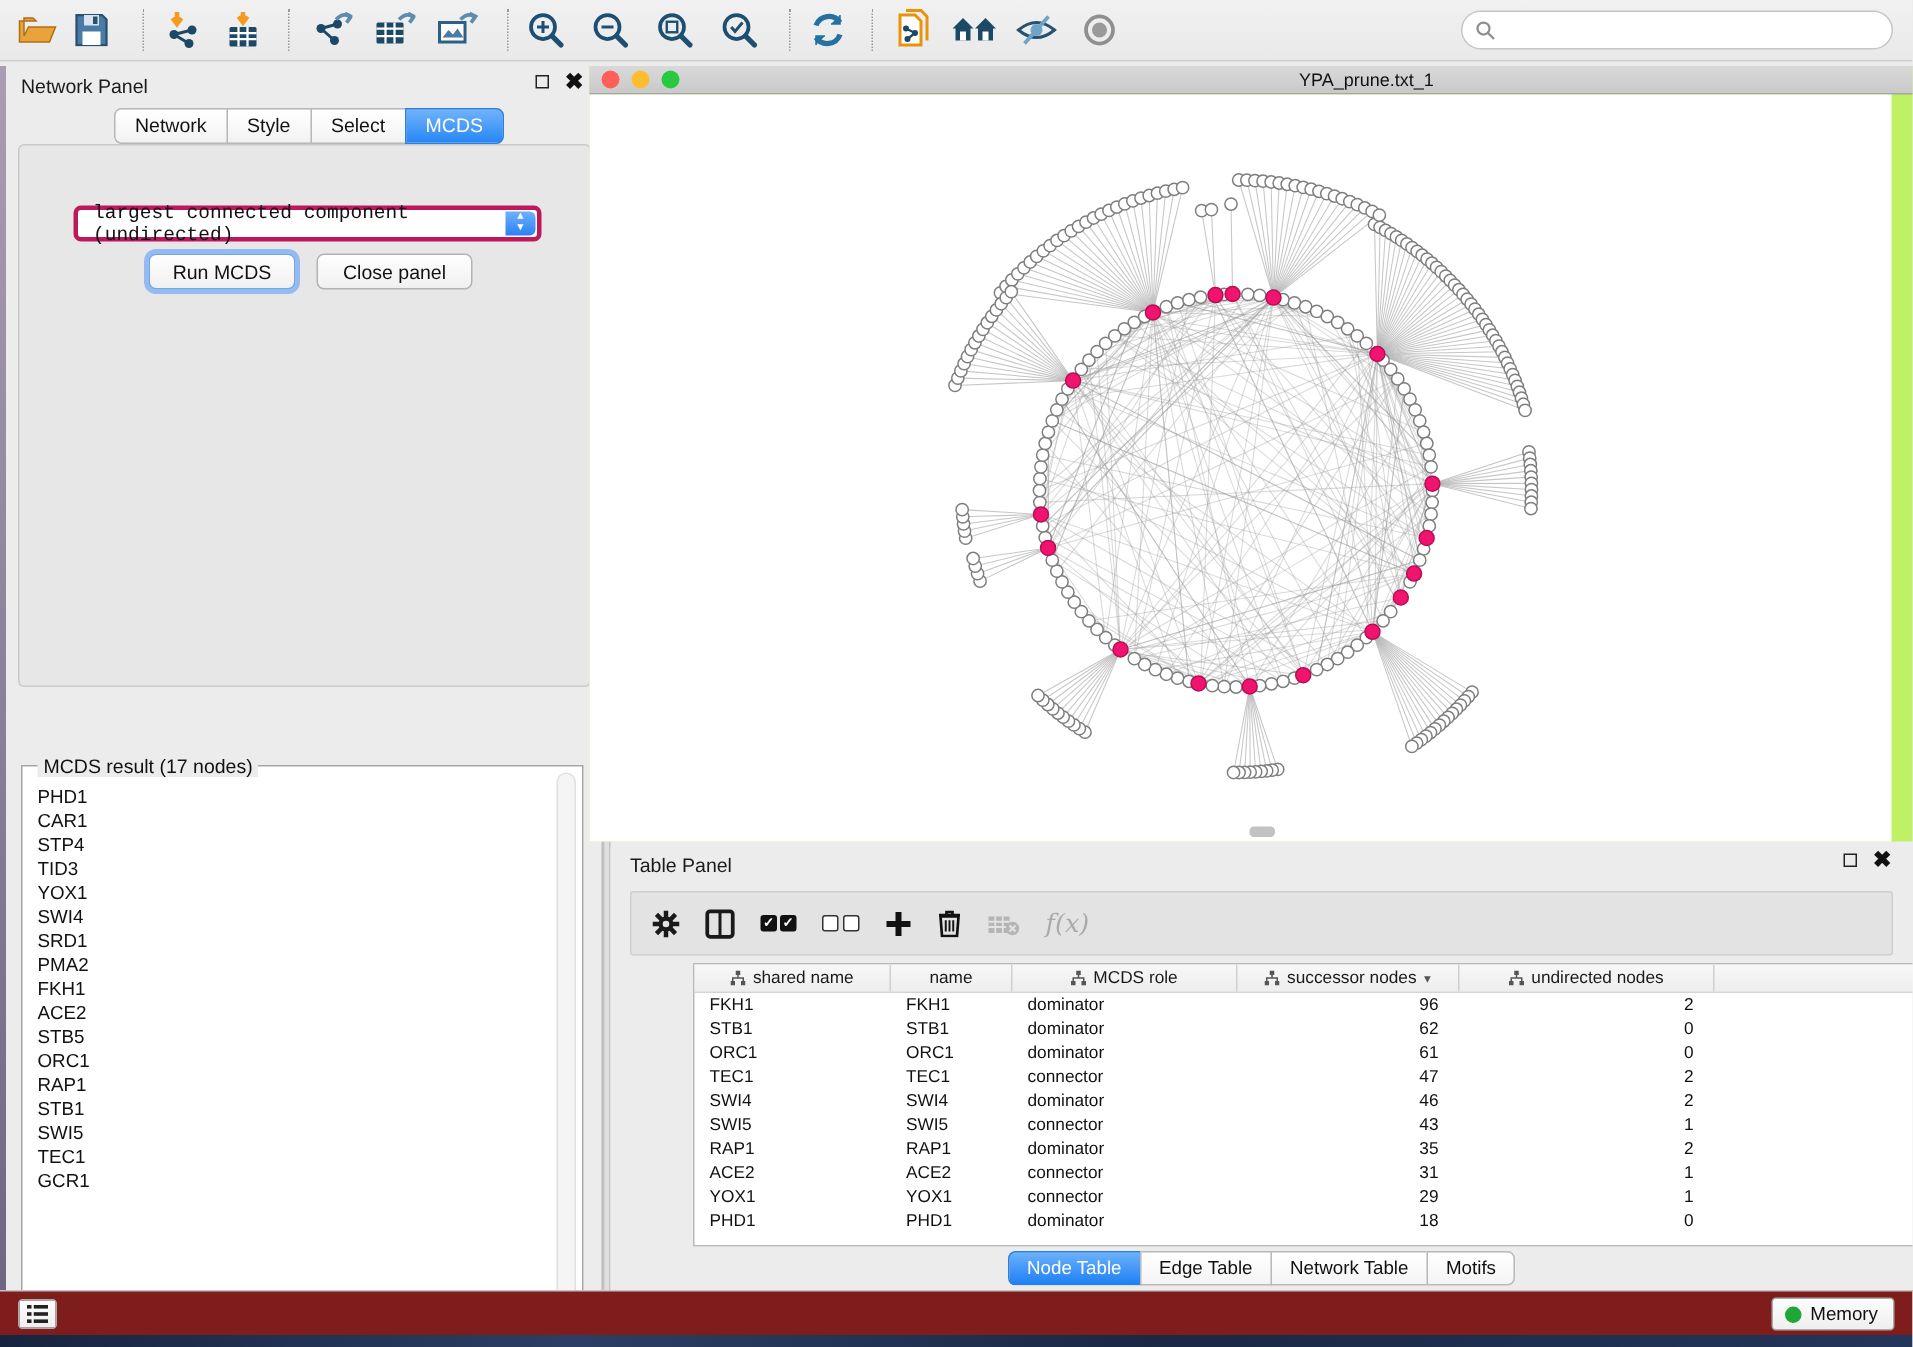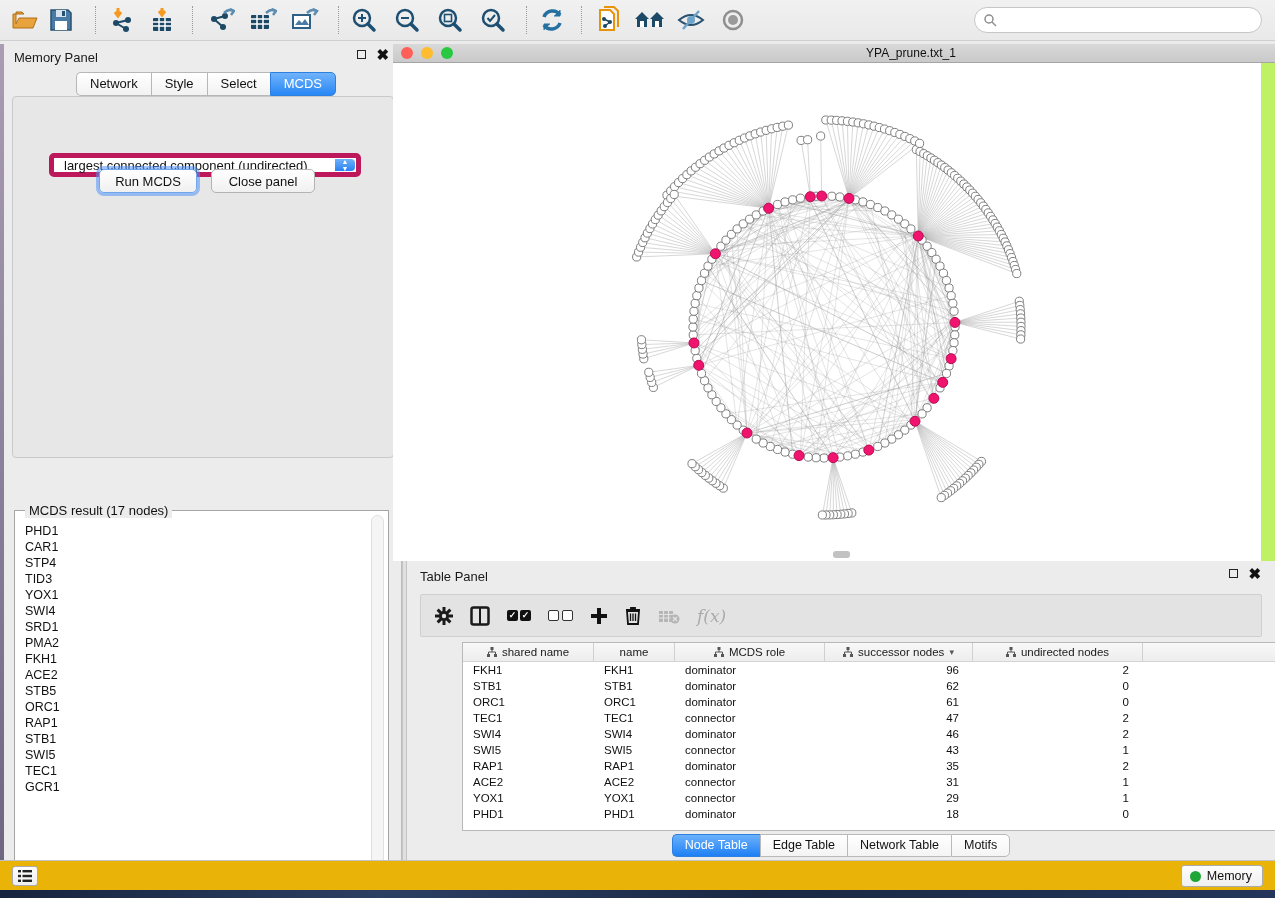--- a/index.html
+++ b/index.html
@@ -19,21 +19,21 @@
   .win-ctrl { display:flex; gap:10px; align-items:center; }
   .mini-square { width:9px; height:9px; border:1.5px solid #222; }
   .mini-x { font-size:15px; font-weight:700; color:#111; line-height:9px; }
   .tabs-row { position:absolute; display:flex;justify-content:center; }
   .tab { font-size:13px; padding:3px 13px 4px; background:linear-gradient(#ffffff,#f2f2f2); border:1px solid #b7b7b7; border-right:none; color:#111; }
   .tab:first-child { border-radius:5px 0 0 5px; }
   .tab:last-child { border-radius:0 5px 5px 0; border-right:1px solid #b7b7b7; }
   .tab.sel { background:linear-gradient(#70b3fb,#2787f5); color:#fff; border-color:#2d7fe0; }
   #cp-inner { left:8px; top:96px; width:382px; height:362px; background:#e7e7e7; border:1px solid #c9c9c9; border-radius:4px; position:absolute; }
   #opt-label { width:100%; text-align:center; top:18px; font-size:13px; position:absolute; }
-  #criterion { position:absolute; left:36px; top:56px; width:312px; height:24px; background:#fff; border:5px solid #be185d; border-radius:5px; font-size:13px; display:flex; align-items:center; padding-left:10px; }
+  #criterion { position:absolute; left:36px; top:40px; width:312px; height:24px; background:#fff; border:3px solid #be185d; border-radius:5px; font-size:13px; display:flex; align-items:center; padding-left:10px;font-family:Liberation Mono, monospace; }
   #criterion .stepper { position:absolute; right:1px; top:1px; bottom:1px; width:20px; border-radius:0 4px 4px 0; background:linear-gradient(#6fb1fb,#2a81f3); color:#fff; font-size:7px; display:flex; flex-direction:column; align-items:center; justify-content:center; line-height:7px; }
   .cp-btn { position:absolute; top:72px; height:24px; background:linear-gradient(#ffffff,#f0f0f0); border:1px solid #b3b3b3; border-radius:5px; font-size:13px; display:flex; align-items:center; justify-content:center; }
   #run-btn { left:86px; width:98px; box-shadow:0 0 0 3px rgba(80,150,250,.55); border-color:#6fa7ee; }
   #close-btn { left:198px; width:104px; }
   #mcds-group { position:absolute; left:10px; top:466px; width:375px; height:372px; border:1px solid #a5a5a5; background:#fff; }
   #mcds-legend { position:absolute; left:10px; top:-8px; background:#ececec; padding:0 4px; font-size:13px; }
   #mcds-list { position:absolute; left:10px; top:12px; font-size:12.5px; line-height:16px; }
   #mcds-scroll { position:absolute; right:4px; top:4px; bottom:4px; width:13px; background:#f5f5f5; border:1px solid #e0e0e0; border-radius:7px; }
   
   #divider { left:402px; top:44px; width:5px; height:816px; background:#e0e0e0; border-left:1px solid #c4c4c4; border-right:1px solid #c4c4c4; }
@@ -54,21 +54,21 @@
   .td-row { display:grid; grid-template-columns:131px 81px 150px 148px 170px 1fr; height:16px; }
   .td { font-size:11.5px; display:flex; align-items:center; padding:0 10px; white-space:nowrap; }
   .td.num { justify-content:flex-end; padding-right:14px; }
   #tbl-vscroll { position:absolute; right:3px; top:22px; width:9px; height:80px; background:#b5b5b5; border-radius:5px; }
   #tp-tabs { position:absolute; left:0; top:269px; width:100%; display:flex; justify-content:center; }
   .btab { font-size:12.5px; padding:3px 12px 4px; background:linear-gradient(#ffffff,#f4f4f4); border:1px solid #b9b9b9; border-right:none; }
   .btab:first-child { border-radius:5px 0 0 5px; }
   .btab:last-child { border-radius:0 5px 5px 0; border-right:1px solid #b9b9b9; }
   .btab.sel { background:linear-gradient(#6cb1fb,#1f80f4); color:#fff; border-color:#2d7fe0; }
   
-  #statusbar { left:0; top:860px; width:1275px; height:30px; background:#eab308; border-top:1px solid #c3c3c3;text-decoration:underline; }
+  #statusbar { left:0; top:860px; width:1275px; height:30px; background:#7f1d1d; border-top:1px solid #c3c3c3;text-decoration:underline; }
   #list-btn { position:absolute; left:12px; top:5px; width:26px; height:20px; border:1px solid #ababab; background:linear-gradient(#fdfdfd,#eee); border-radius:3px; display:flex; align-items:center; justify-content:center; }
   #memory-btn { position:absolute; right:12px; top:4px; height:22px; padding:0 10px 0 8px; border:1px solid #ababab; background:linear-gradient(#fdfdfd,#efefef); border-radius:3px; display:flex; align-items:center; gap:6px; font-size:12.5px; }
   .green-dot { width:11px; height:11px; border-radius:50%; background:#1fa637; }
   .fx { font-family:"DejaVu Serif", serif; font-style:italic; font-size:17px; color:#aaa; }
   .chk { width:11px; height:11px; background:#111; border-radius:2px; color:#fff; font-size:9px; line-height:11px; text-align:center; font-weight:700; }
   .unchk { width:11px; height:11px; background:#fff; border:1.5px solid #333; border-radius:2px; }
   svg { display:block; }
 </style>
 </head>
 <body>
@@ -211,21 +211,21 @@
           <path d="M9 9 L13 13" stroke="#8e8e8e" stroke-width="1.5"></path>
         </svg>
       </span>
   </div>
 </div>
 
 <div id="wall-left" class="abs"></div>
 <div id="wall-bottom" class="abs"></div>
 
 <div id="control-panel" class="abs">
-  <div style="position:absolute;left:10px;top:6px" class="panel-title">Memory Panel</div>
+  <div style="position:absolute;left:10px;top:6px" class="panel-title">Network Panel</div>
   <div class="win-ctrl" style="position:absolute;right:12px;top:6px">
     <div class="mini-square"></div>
     <div class="mini-x">✖</div>
   </div>
   <div class="tabs-row" style="left:72px;top:28px">
     <div class="tab">Network</div>
     <div class="tab">Style</div>
     <div class="tab">Select</div>
     <div class="tab sel">MCDS</div>
   </div>

